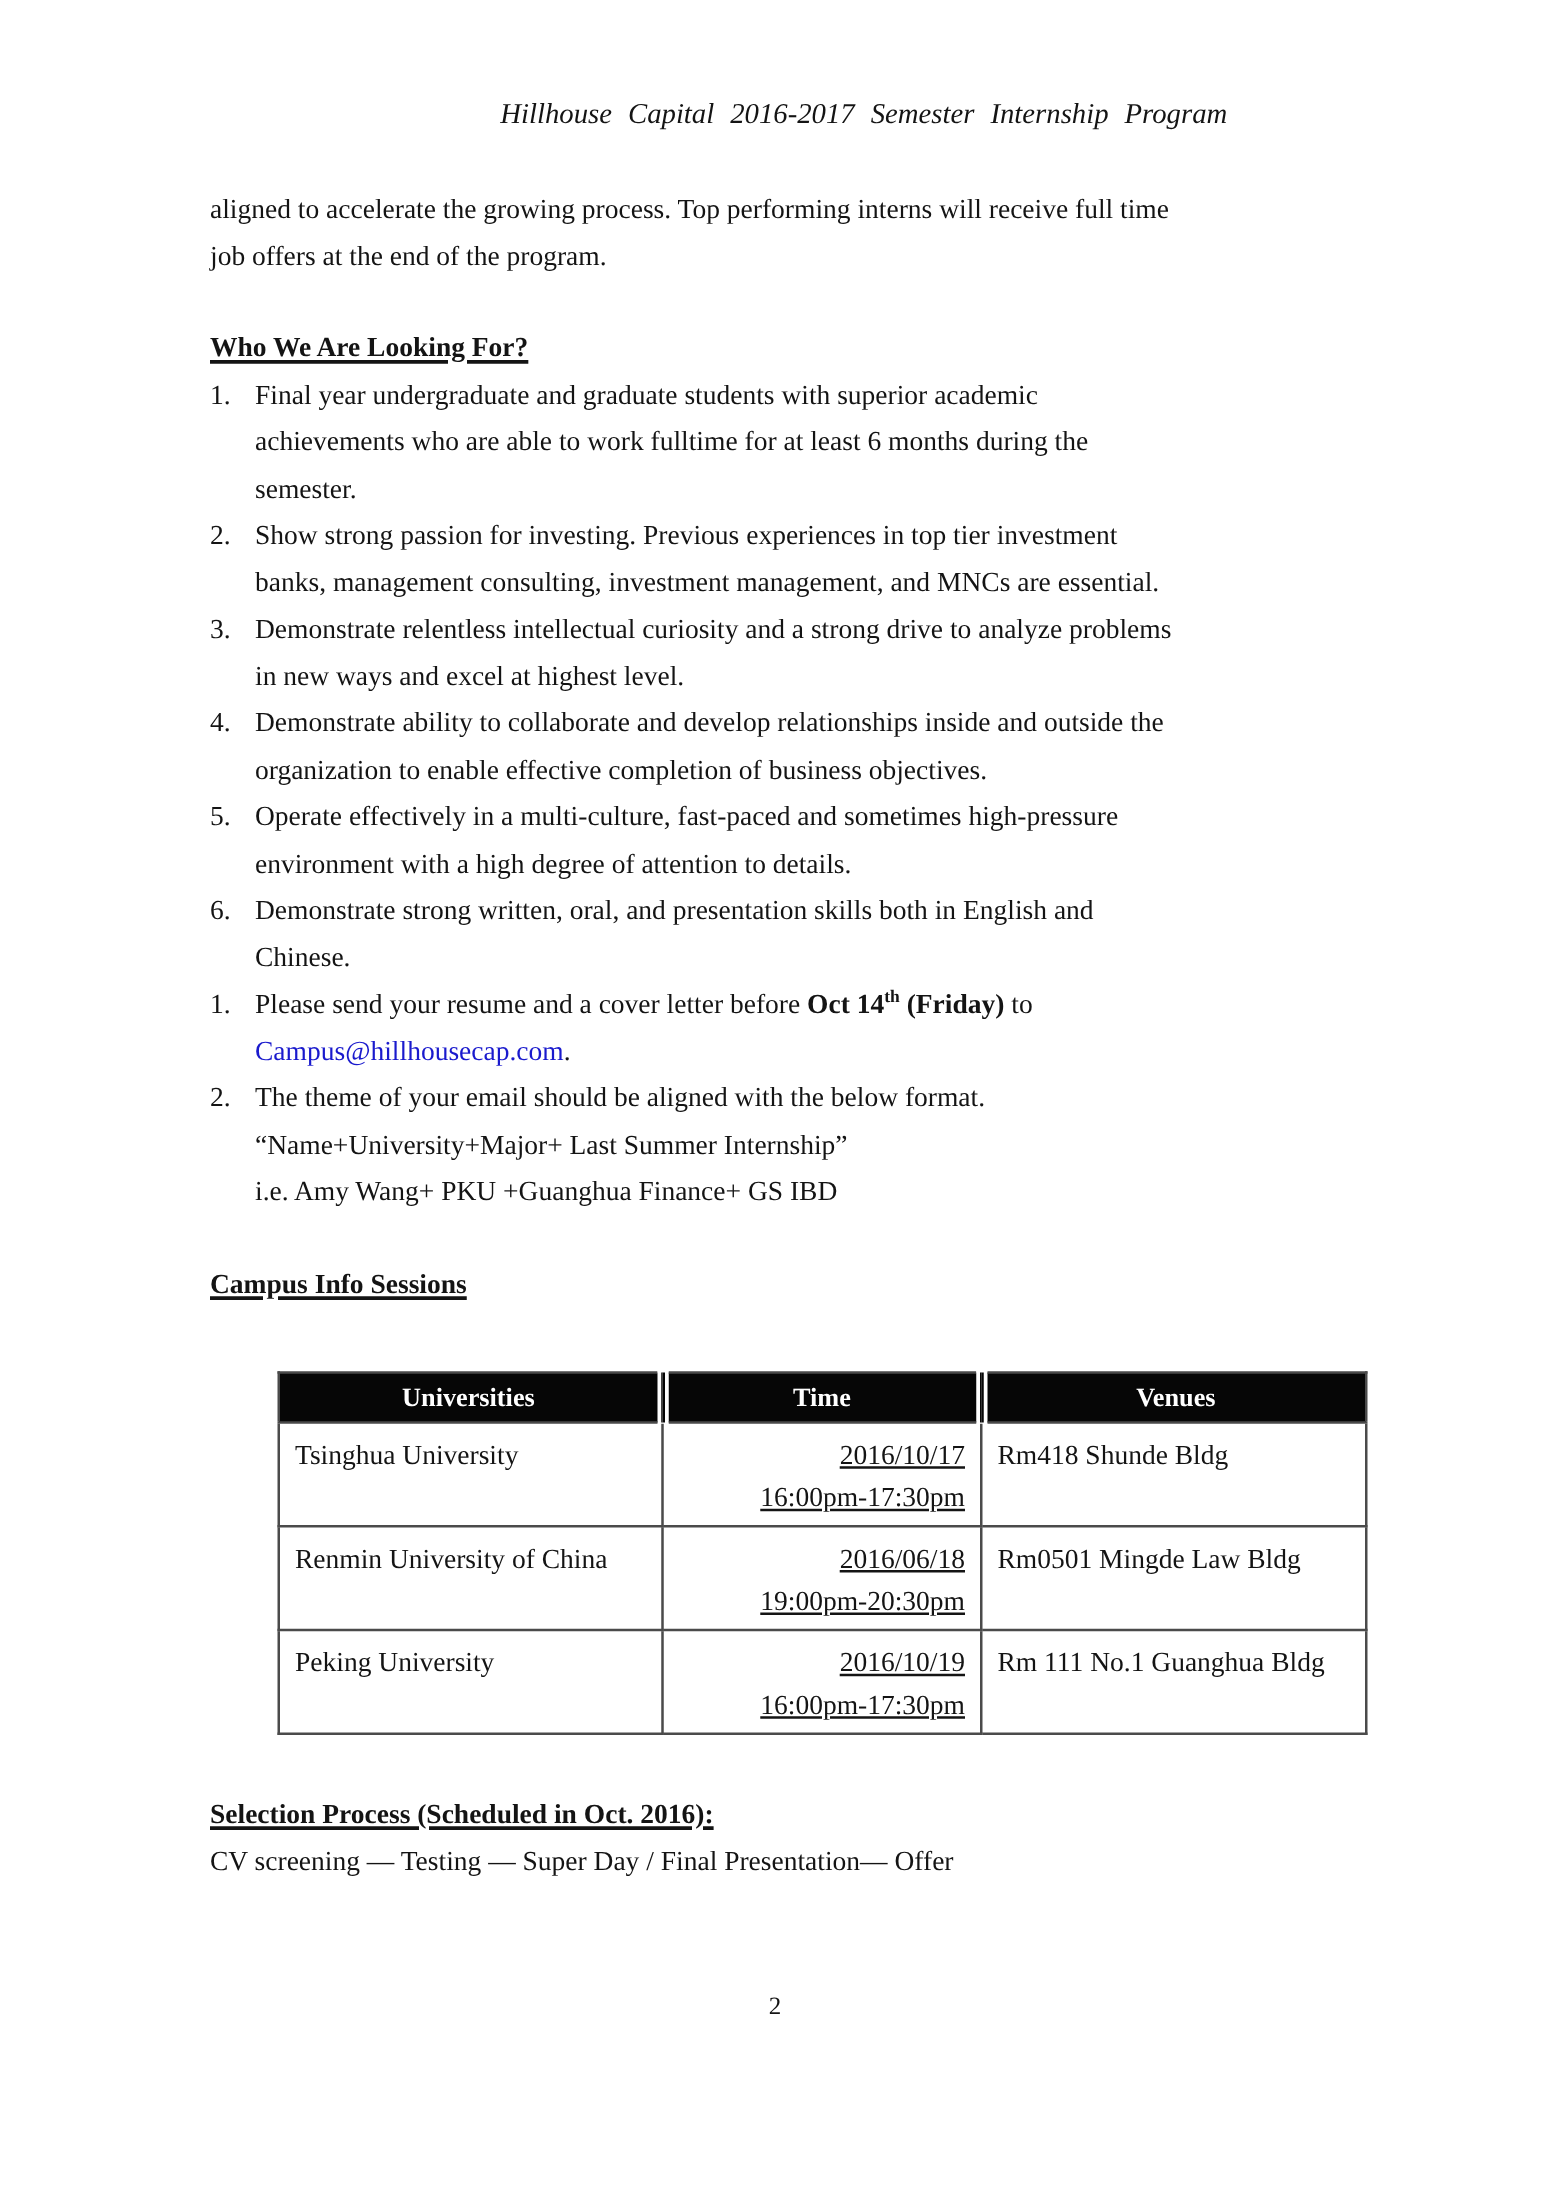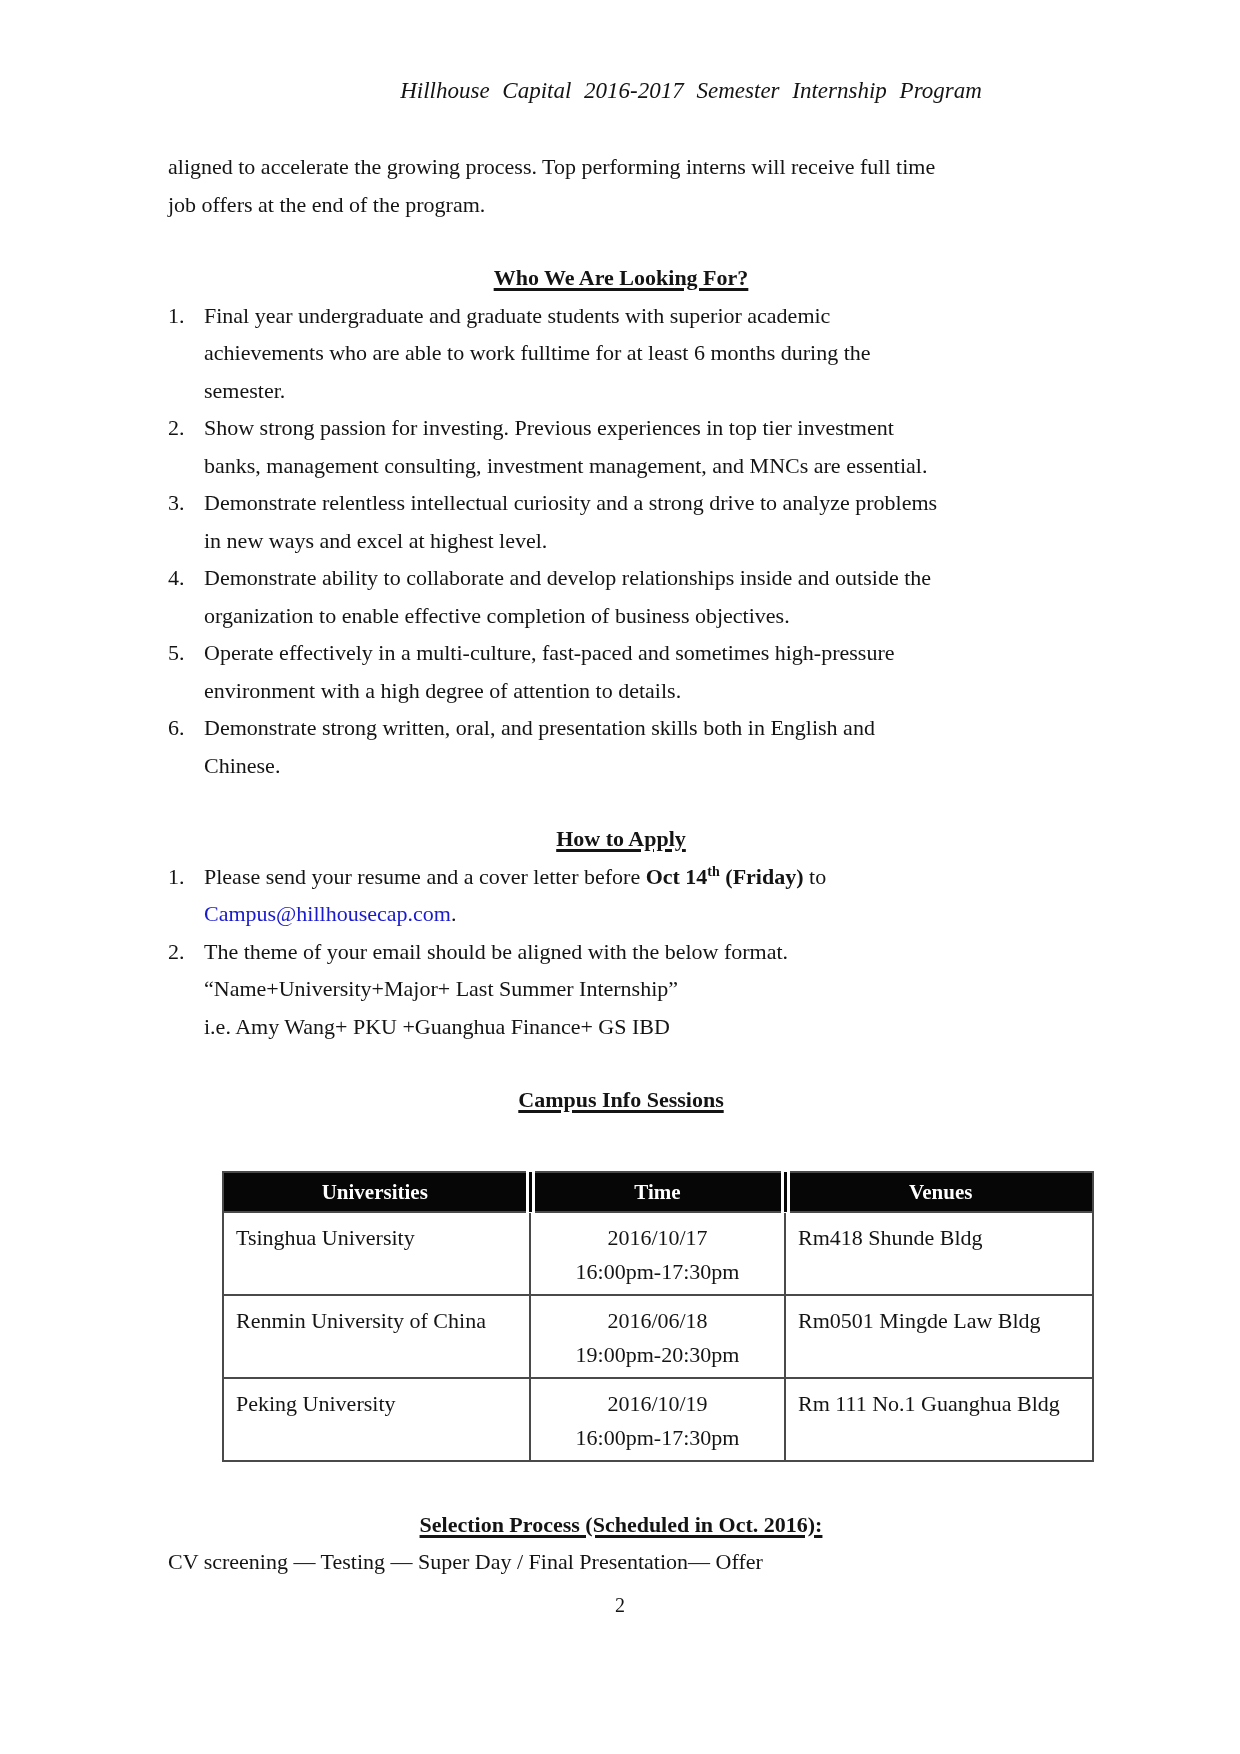--- a/index.html
+++ b/index.html
@@ -42,21 +42,20 @@
     white-space: pre-line;
   }
   .section-heading {
     margin: 36px 0 0 0;
     font-size: 22px;
     line-height: 37.5px;
     font-weight: bold;
     text-decoration: underline;
     text-decoration-thickness: 2.5px;
     text-underline-offset: 3px;
-    text-align: center;
   }
   .doc-list { margin: 0; }
   .li {
     display: flex;
     align-items: flex-start;
   }
   .li .num {
     flex: 0 0 36px;
     font-size: 22px;
     line-height: 37.5px;
@@ -104,21 +103,21 @@
   }
   table.sessions th + th {
     border-left: 9px double #ffffff;
   }
   table.sessions td {
     vertical-align: top;
     line-height: 34px;
     padding: 8px 12px 5px 12px;
   }
   td.cell-univ, td.cell-venue { text-align: left; }
-  td.cell-time { text-align: center; }
+  td.cell-time { text-align: right; text-decoration: underline; }
   
   .selection-text {
     margin: 0;
     font-size: 22px;
     line-height: 37.5px;
   }
   .page-number {
     position: absolute;
     top: 1594px;
     left: 0;
@@ -166,21 +165,20 @@
         <span class="li-text">Operate effectively in a multi-culture, fast-paced and sometimes high-pressure
 environment with a high degree of attention to details.</span>
       </div>
       <div class="li">
         <span class="num">6.</span>
         <span class="li-text">Demonstrate strong written, oral, and presentation skills both in English and
 Chinese.</span>
       </div>
     </div>
 
-  <div class="section-heading">How to Apply</div>
 
   <div class="doc-list">
     <div class="li">
       <span class="num">1.</span>
       <span class="li-text"><span>Please send your resume and a cover letter before </span><b><span>Oct 14</span><sup class="ord">th</sup><span> (Friday)</span></b><span> to</span><br><a class="email">Campus@hillhousecap.com</a><span>.</span></span>
     </div>
     <div class="li">
       <span class="num">2.</span>
       <span class="li-text">The theme of your email should be aligned with the below format.
 “Name+University+Major+ Last Summer Internship”

